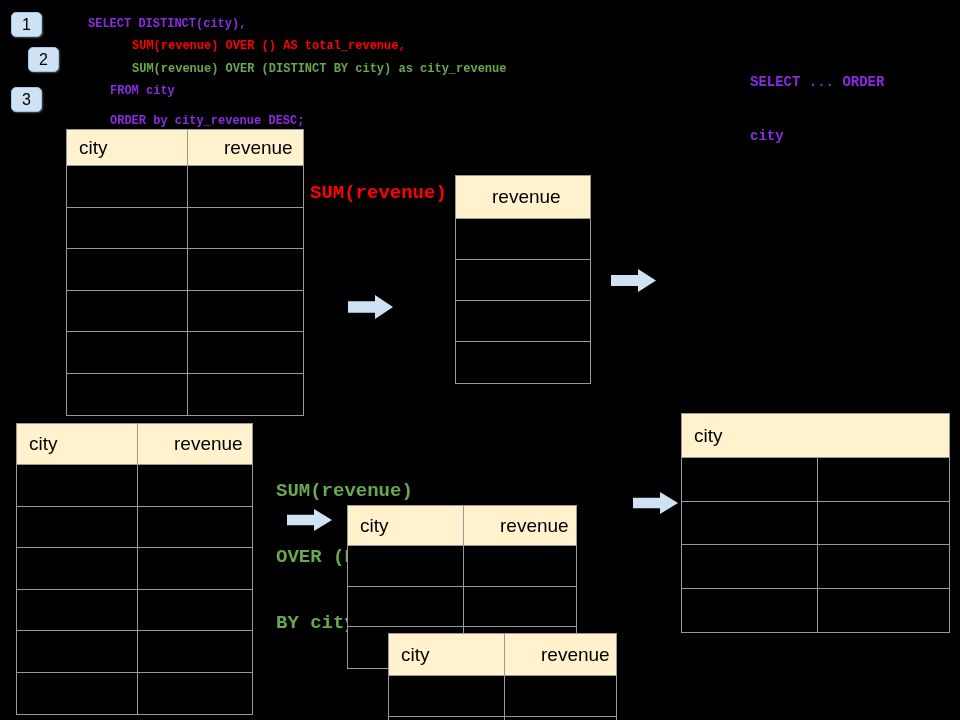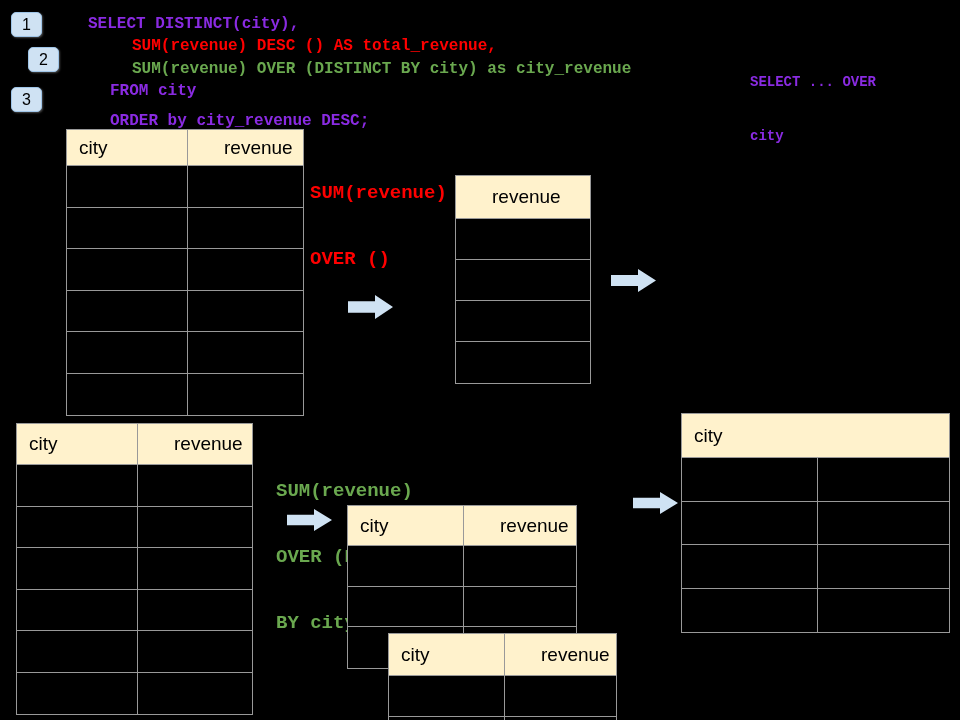--- a/index.html
+++ b/index.html
@@ -23,21 +23,21 @@
     display:flex; align-items:center; justify-content:center;
     box-shadow:1px 1px 2px rgba(120,120,120,0.6);
   }
   
   .code {
     position:absolute;
     font-family:"Liberation Mono", "DejaVu Sans Mono", monospace;
     font-weight:bold;
     white-space:pre;
   }
-  .code-lg { font-size:16px; line-height:22px; }
+  .code-lg { font-size:12px; line-height:22px; }
   .code-md { font-size:19px; line-height:22px; }
   .code-sm { font-size:14px; line-height:18px; }
   .purple { color:#8A2BE2; }
   .red    { color:#FF0000; }
   .green  { color:#6AA84F; }
   
   .tbl {
     position:absolute;
     border:1px solid #999999;
     background:#000000;
@@ -78,33 +78,32 @@
   }
 </style>
 </head>
 <body>
 
 <div class="badge" style="left:11px;top:12px">1</div>
 <div class="badge" style="left:28px;top:47px">2</div>
 <div class="badge" style="left:11px;top:87px">3</div>
 
 <div class="code code-lg purple" style="left:88px;top:13px">SELECT DISTINCT(city),</div>
-<div class="code code-lg red" style="left:132px;top:35px">SUM(revenue) DESC () AS total_revenue,</div>
+<div class="code code-lg red" style="left:132px;top:35px">SUM(revenue) OVER () AS total_revenue,</div>
 <div class="code code-lg green" style="left:132px;top:58px">SUM(revenue) OVER (DISTINCT BY city) as city_revenue</div>
 <div class="code code-lg purple" style="left:110px;top:80px">FROM city</div>
 <div class="code code-lg purple" style="left:110px;top:110px">ORDER by city_revenue DESC;</div>
 
 <div class="code code-sm purple" style="left:750px;top:37px">
-  <div>SELECT ... OVER</div>
+  <div>SELECT ... ORDER</div>
   <div>city</div>
 </div>
 
 <div class="code code-md red" style="left:310px;top:138px">
   <div>SUM(revenue)</div>
-  <div>OVER ()</div>
 </div>
 
 <div class="code code-md green" style="left:276px;top:436px">
   <div>SUM(revenue)</div>
   <div>OVER (PARTITION</div>
   <div>BY city)</div>
 </div>
 
 <div class="tbl" style="left:66px;top:129px;width:238px">
   <div class="thead" style="height:36px">

